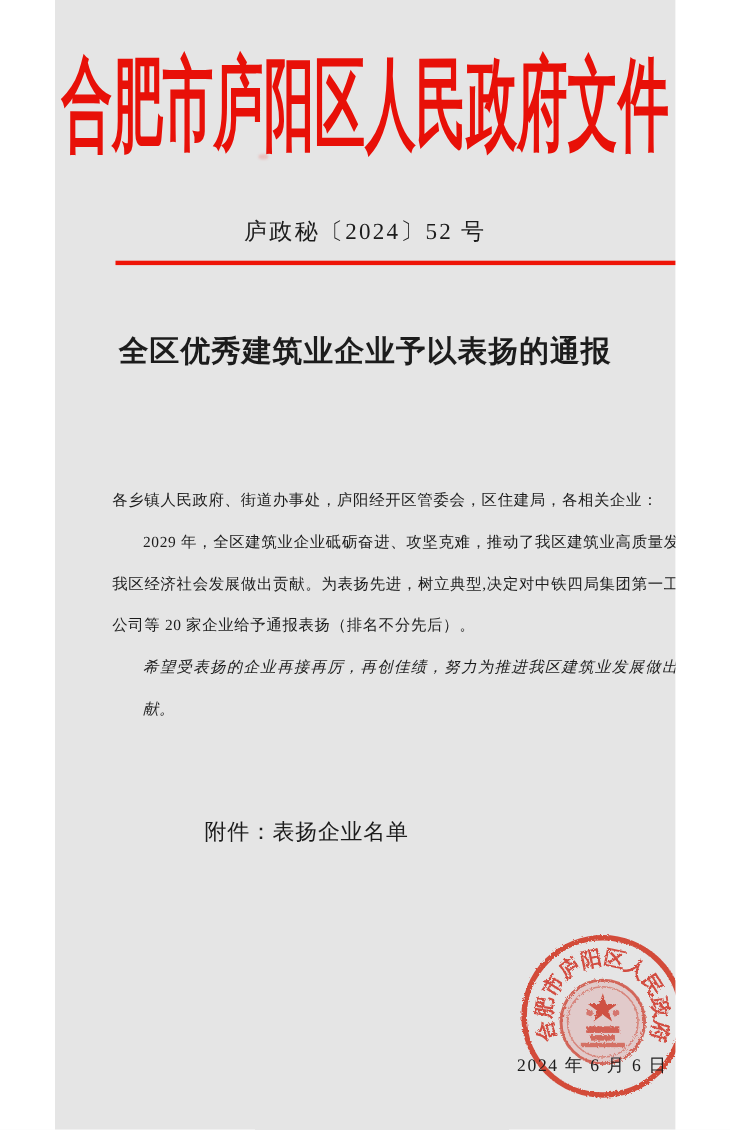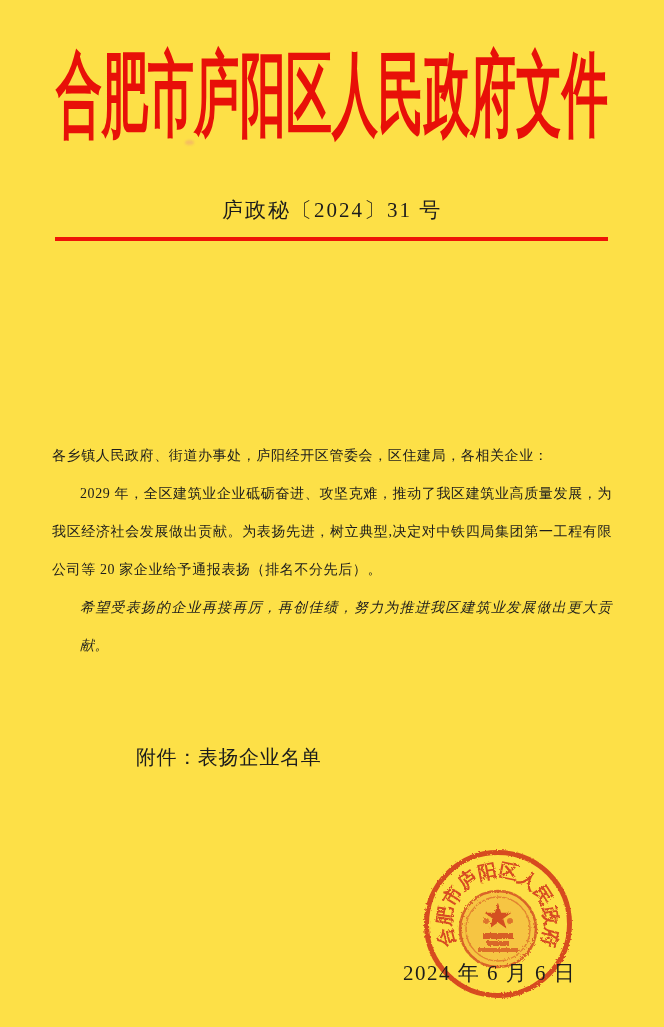--- a/index.html
+++ b/index.html
@@ -1,22 +1,22 @@
 <!DOCTYPE html>
 <html><head>
 <meta charset="utf-8">
 <style>
   * { margin: 0; padding: 0; box-sizing: border-box; }
   html, body { background: #ffffff; }
   .page {
     position: relative;
-    width: 664px;
+    width: 564px;
     height: 1027px;
     margin: 0 auto;
-    background: #fde047;
+    background: #e5e5e5;
     overflow: hidden;
     font-family: "Liberation Serif", "DejaVu Serif", serif;
     color: #1c1c1c;
   }
 
   
   .header-band {
     position: absolute;
     top: 34px;
     left: 0;
@@ -100,23 +100,23 @@
     top: 845px;
     width: 158px;
     height: 158px;
     z-index: 1;
     opacity: 0.9;
   }
 
   
   .date-line {
     position: absolute;
-    left: 403px;
+    left: 420px;
     top: 959px;
-    font-size: 21px;
+    font-size: 16px;
     letter-spacing: 1.5px;
     z-index: 2;
   }
 
   
   .smudge {
     position: absolute;
     left: 185px;
     top: 140px;
     width: 9px;
@@ -130,25 +130,26 @@
 <body>
 
 <div class="page">
 
   <div class="header-band">
     <span class="header-text" style="color:#e81008">合肥市庐阳区人民政府文件</span>
   </div>
 
   <div class="smudge"></div>
 
-  <div class="doc-number">庐政秘〔2024〕31 号</div>
+  <div class="doc-number">庐政秘〔2024〕52 号</div>
 
   <div class="red-line" style="background:#ee1407"></div>
 
   <div class="doc-title">
+    <div>全区优秀建筑业企业予以表扬的通报</div>
   </div>
 
   <div class="body-text">
     <p>各乡镇人民政府、街道办事处，庐阳经开区管委会，区住建局，各相关企业：</p>
     <p class="para-indent">2029 年，全区建筑业企业砥砺奋进、攻坚克难，推动了我区建筑业高质量发展，为我区经济社会发展做出贡献。为表扬先进，树立典型,决定对中铁四局集团第一工程有限公司等 20 家企业给予通报表扬（排名不分先后）。</p>
     <p class="para-block-indent">希望受表扬的企业再接再厉，再创佳绩，努力为推进我区建筑业发展做出更大贡献。</p>
   </div>
 
   <div class="attachment-line">附件：表扬企业名单</div>
 

